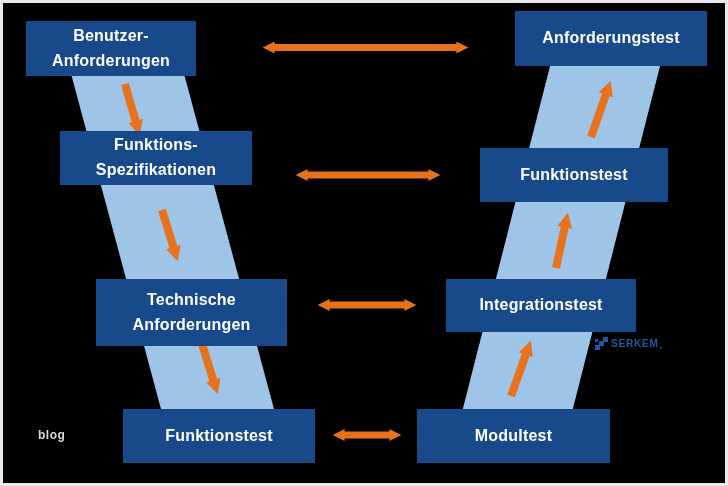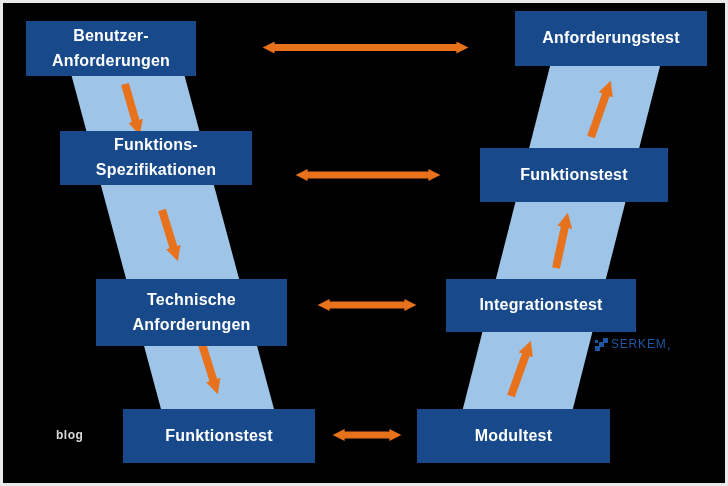--- a/index.html
+++ b/index.html
@@ -22,28 +22,28 @@
   .phase-label{
     color:var(--box_text,#ffffff);font-weight:bold;font-size:16px;line-height:1.55;
     text-align:center;white-space:pre-line;letter-spacing:.2px;
   }
   .logo{
     position:absolute;left:595px;top:337px;display:flex;align-items:center;gap:3px;z-index:3;
   }
   .logo-icon{display:block;}
   .logo-icon rect{fill:var(--logo_blue,#1d57a5);}
   .logo-text{
-    color:var(--logo_blue,#1d57a5);font-weight:normal;font-size:12px;letter-spacing:.8px;text-align:center;
+    color:var(--logo_blue,#1d57a5);font-weight:bold;font-size:10px;letter-spacing:.8px;text-align:center;
   }
   .logo-mark{
     color:var(--logo_blue,#1d57a5);font-weight:bold;font-size:9px;align-self:flex-end;margin-left:-2px;
   }
   .watermark{
     position:absolute;left:38px;top:428px;z-index:3;
-    color:var(--watermark_gray,#d9d9d9);font-weight:bold;font-size:12px;letter-spacing:.5px;margin-left:18px;
+    color:var(--watermark_gray,#d9d9d9);font-weight:bold;font-size:12px;letter-spacing:.5px;
   }
 </style>
 </head>
 <body>
 
 <div class="frame">
 
   <svg class="gfx" viewBox="0 0 728 486" aria-hidden="true">
     <defs>
       <marker id="headH" viewBox="0 0 10 10" refX="0.5" refY="5" markerWidth="17" markerHeight="12" markerUnits="userSpaceOnUse" orient="auto-start-reverse">

